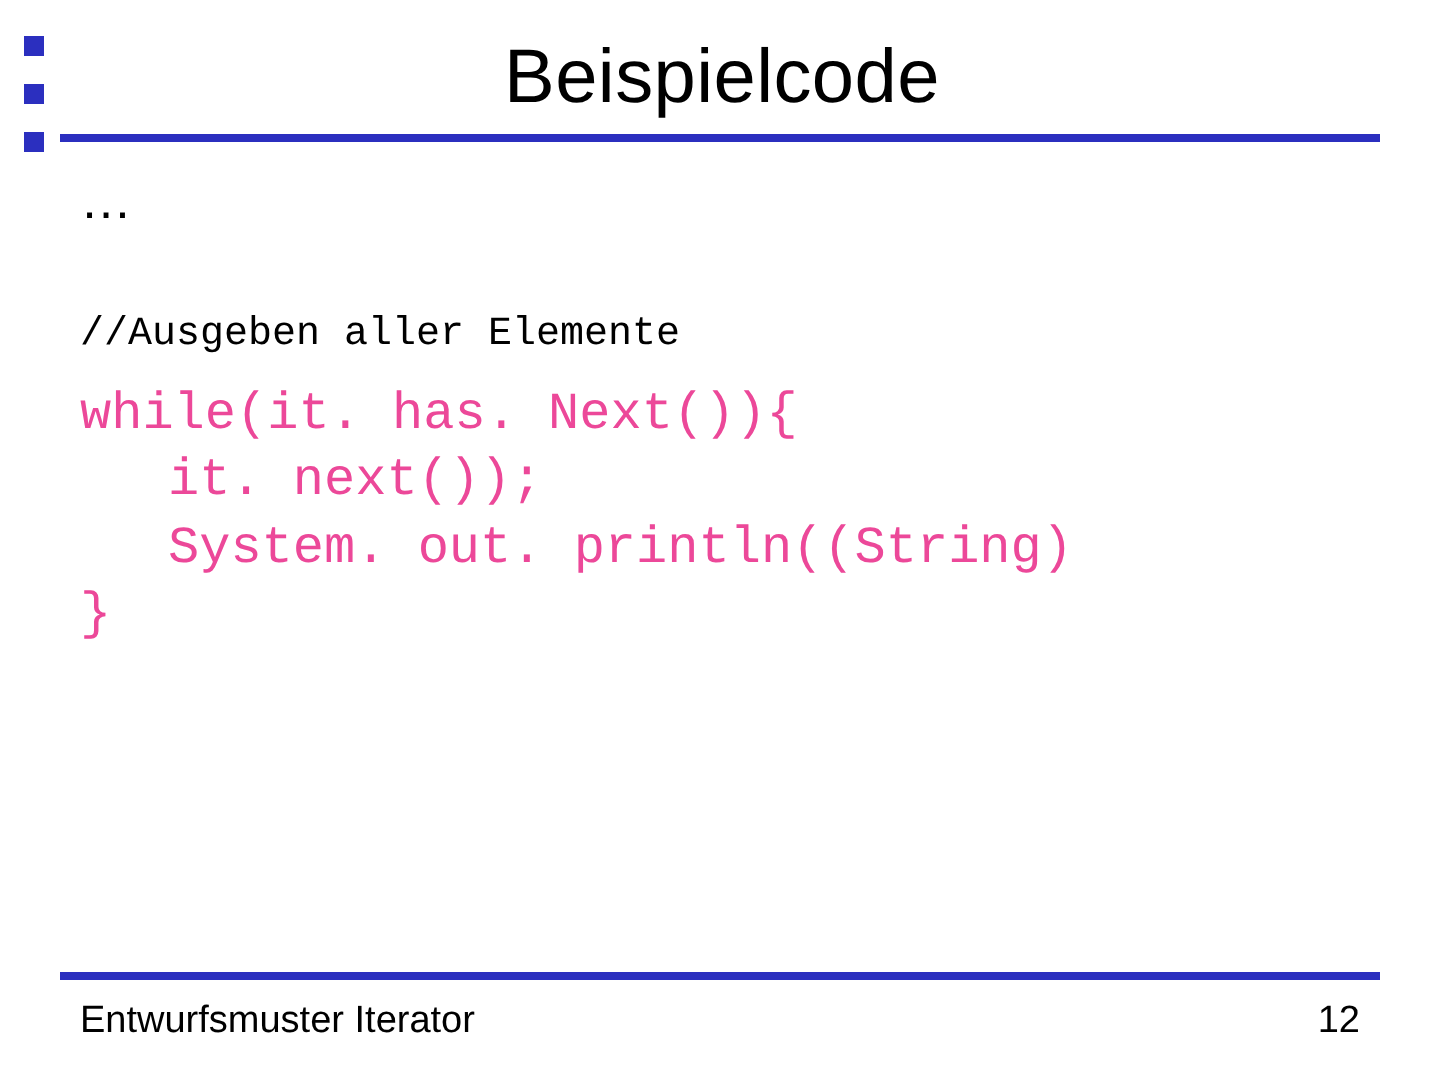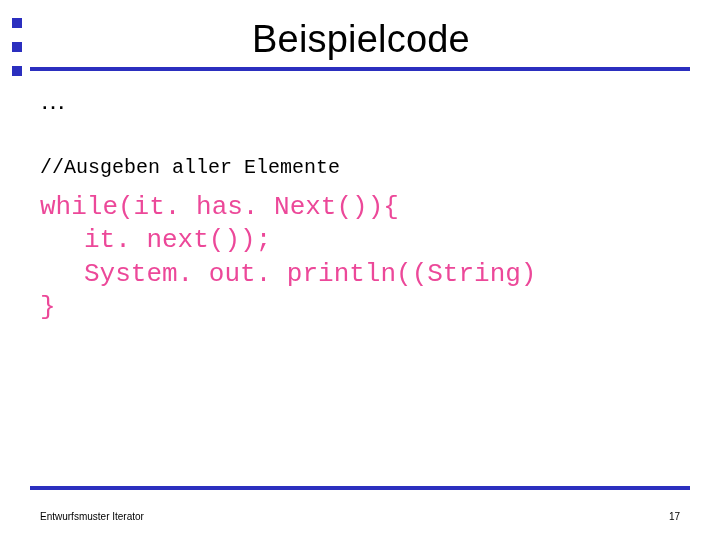--- a/index.html
+++ b/index.html
@@ -85,21 +85,21 @@
     height: 4px;
     background: #2b2fbf;
   }
   .footer {
     position: absolute;
     left: 40px;
     right: 40px;
     bottom: 18px;
     display: flex;
     justify-content: space-between;
-    font-size: 10px;
+    font-size: 19px;
     color: #000;
   }
 </style>
 </head>
 <body>
 
 <div class="slide">
 
   <div class="title-row">
     <div class="bullets">
@@ -118,16 +118,16 @@
     <div class="codeline">while(it. has. Next()){</div>
     <div class="codeline indent">it. next());</div>
     <div class="codeline indent">System. out. println((String)</div>
     <div class="codeline">}</div>
   </div>
 
   <div class="hr-bottom"></div>
 
   <div class="footer">
     <span>Entwurfsmuster Iterator</span>
-    <span>17</span>
+    <span>12</span>
   </div>
 
 </div>
 
 </body></html>

